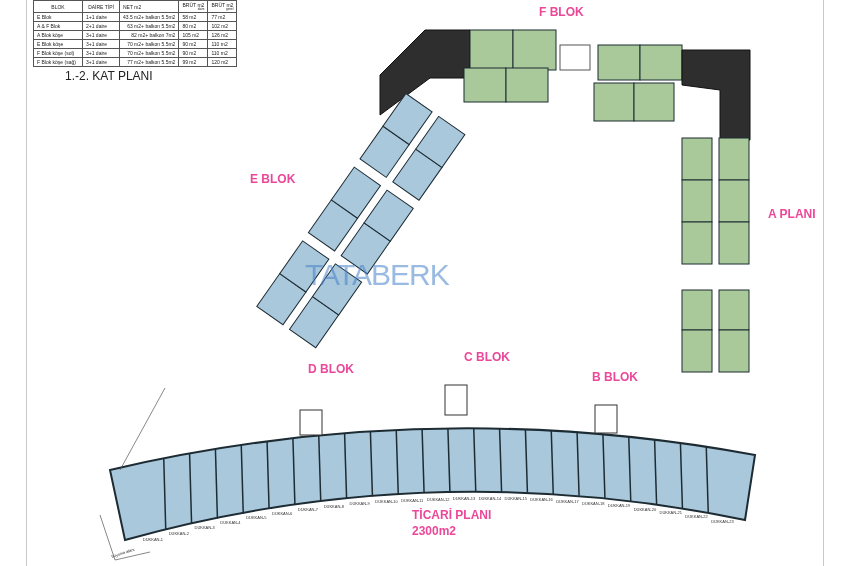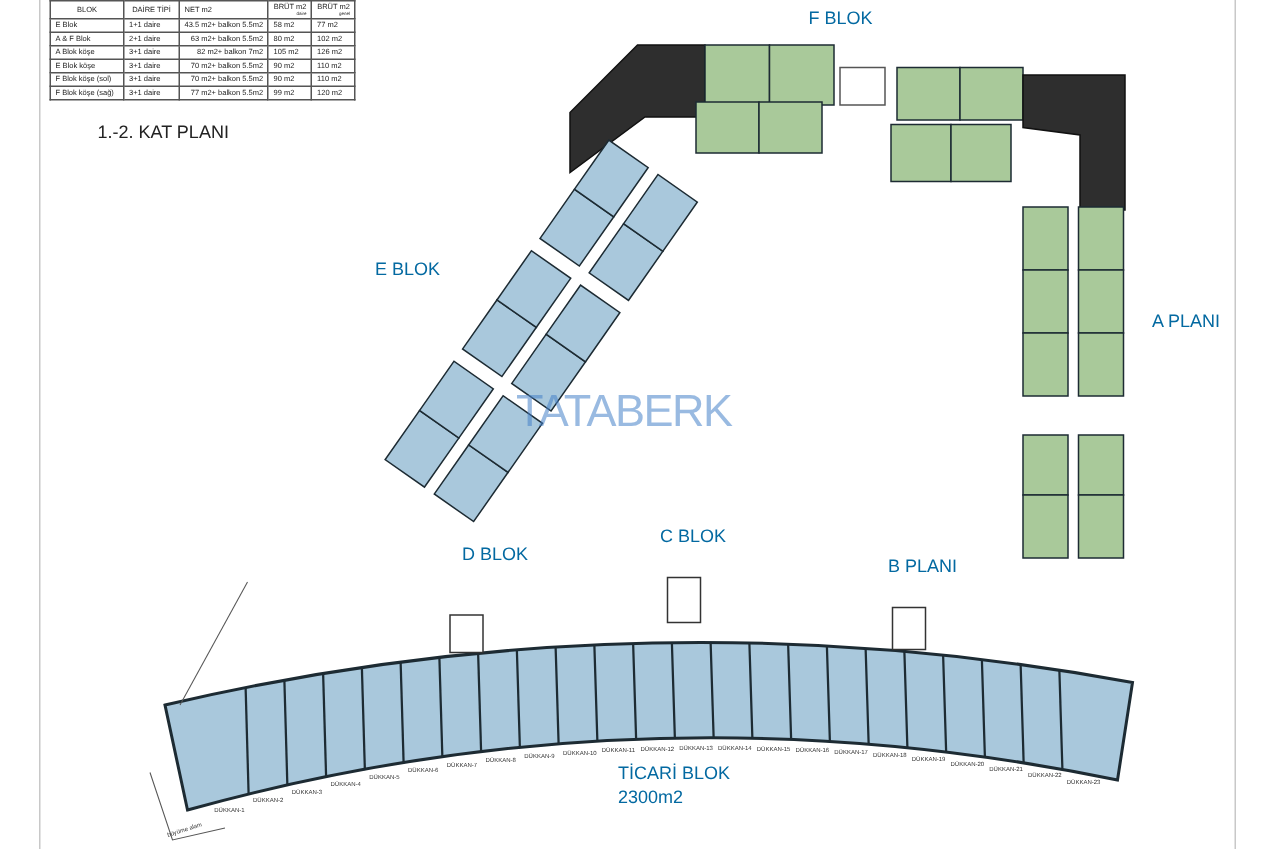--- a/index.html
+++ b/index.html
@@ -2,25 +2,25 @@
 <html><head>
 <meta charset="utf-8">
 <style>
   html,body{margin:0;padding:0;background:#fff;}
   body{width:850px;height:566px;position:relative;overflow:hidden;font-family:"Liberation Sans",sans-serif;color:#222;}
   .frame-line{position:absolute;top:0;bottom:0;width:1px;background:#c8c8c8;}
   table.areas{position:absolute;left:33px;top:0;border-collapse:collapse;font-size:5px;background:#fff;}
   table.areas td,table.areas th{border:1px solid #555;padding:0 3px;height:8px;line-height:8px;font-weight:normal;white-space:nowrap;}
   table.areas th{height:11px;line-height:6px;}
   table.areas th small{display:block;font-size:3px;text-align:right;line-height:3px;}
-  .lbl{position:absolute;font-size:12px;color:#0369a1;white-space:nowrap;}
-  .plan-title{position:absolute;left:65px;top:69px;font-size:12px;margin-top:12px;}
+  .lbl{position:absolute;font-size:12px;color:#ec4899;white-space:nowrap;font-weight:bold;}
+  .plan-title{position:absolute;left:65px;top:69px;font-size:12px;}
   svg.plan{position:absolute;left:0;top:0;}
   .tiny{font-size:4px;fill:#333;font-family:"Liberation Sans",sans-serif;}
-  .watermark{position:absolute;left:305px;top:258px;font-size:30px;color:rgba(70,130,200,0.55);letter-spacing:-1px;margin-left:39px;}
+  .watermark{position:absolute;left:305px;top:258px;font-size:30px;color:rgba(70,130,200,0.55);letter-spacing:-1px;}
 </style>
 </head>
 <body>
 
 <div class="frame-line" style="left:26px"></div>
 <div class="frame-line" style="left:823px"></div>
 
 <table class="areas">
   <tbody>
       <tr>
@@ -184,17 +184,17 @@
       <text x="685.3333333333334" y="518.2083333333334" class="tiny">DÜKKAN-22</text>
       <text x="711.1666666666666" y="522.84375" class="tiny">DÜKKAN-23</text>
     </g>
   <text class="tiny" x="112" y="558" transform="rotate(-18 112 558)" id="growth">büyüme alanı</text>
 </svg>
 
 <div class="lbl" style="left:539px;top:5px">F BLOK</div>
 <div class="lbl" style="left:250px;top:172px">E BLOK</div>
 <div class="lbl" style="left:768px;top:207px">A PLANI</div>
 <div class="lbl" style="left:308px;top:362px">D BLOK</div>
-<div class="lbl" style="left:440px;top:350px">C BLOK</div>
-<div class="lbl" style="left:592px;top:370px">B PLANI</div>
-<div class="lbl" style="left:412px;top:508px">TİCARİ BLOK</div>
+<div class="lbl" style="left:464px;top:350px">C BLOK</div>
+<div class="lbl" style="left:592px;top:370px">B BLOK</div>
+<div class="lbl" style="left:412px;top:508px">TİCARİ PLANI</div>
 <div class="lbl" style="left:412px;top:524px">2300m2</div>
 <div class="watermark">TATABERK</div>
 
 </body></html>

